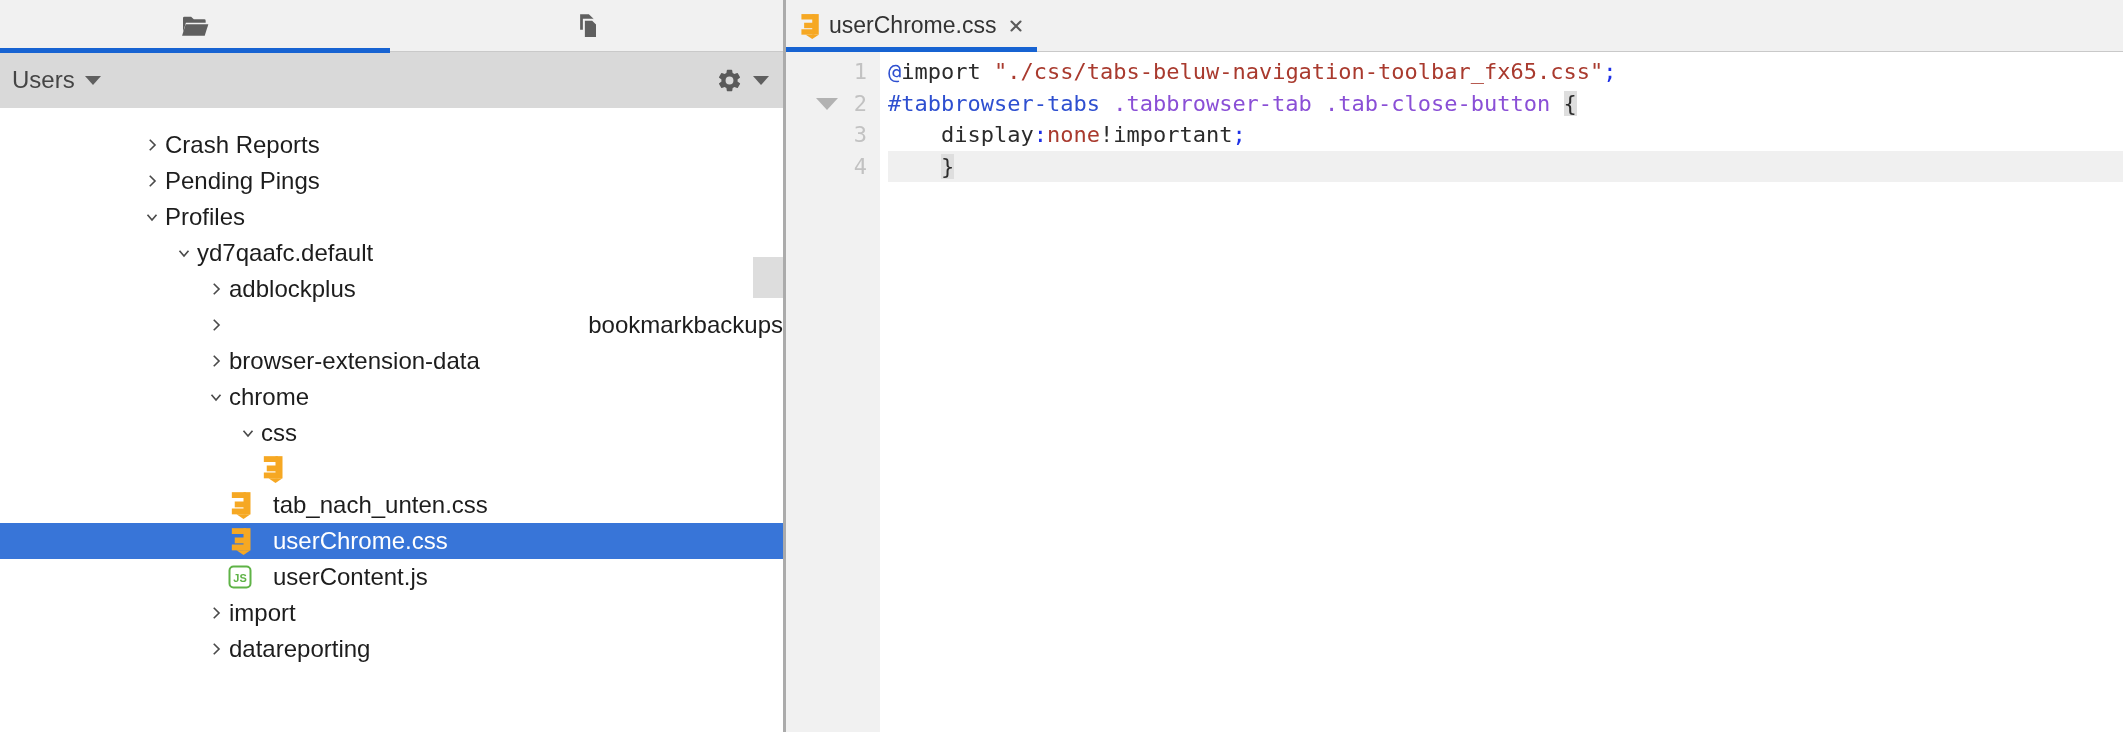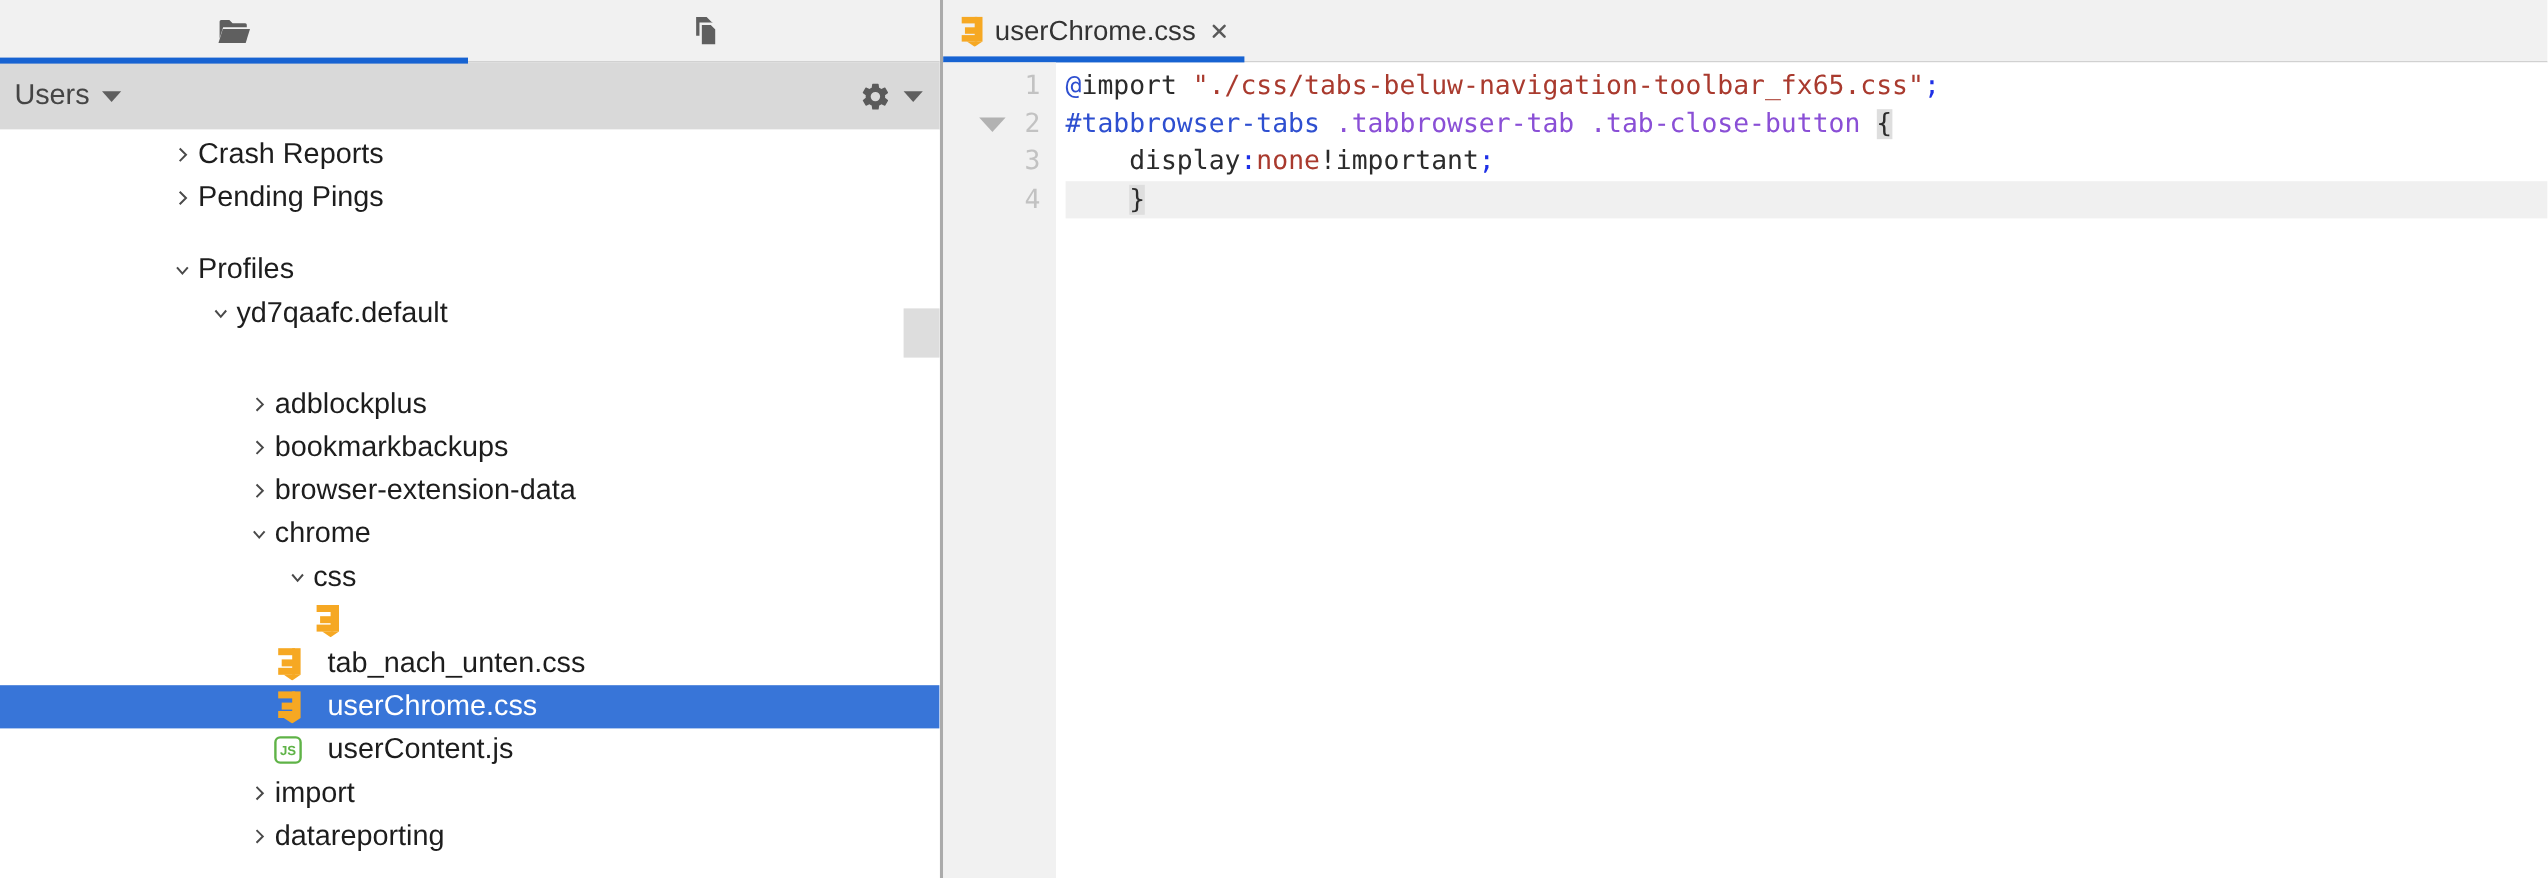--- a/index.html
+++ b/index.html
@@ -15,21 +15,21 @@
   .ptab.t2 { flex:1; }
   .ptab.active::after { content:""; position:absolute; left:0; right:0; bottom:-1px; height:5px; background:var(--accent-blue); }
 
   .toolbar { height:56px; background:#d9d9d9; display:flex; align-items:center; padding:0 14px 0 12px; flex:none; }
   .scope { display:flex; align-items:center; gap:10px; }
   .scope-label { font-size:24px; color:#454545; }
   .caret-down { width:0; height:0; border-left:8px solid transparent; border-right:8px solid transparent; border-top:9px solid #5f5f5f; }
   .toolbar-spacer { flex:1; }
   .tools { display:flex; align-items:center; gap:10px; }
 
-  .tree { flex:1; background:#fff; padding-top:3px; overflow:hidden; }
+  .tree { flex:1; background:#fff; padding-top:19px; overflow:hidden; }
   .trow { height:36px; display:flex; align-items:center; font-size:24px; color:#1d1d1d; white-space:nowrap; }
   .trow .chev { width:22px; flex:none; display:flex; align-items:center; }
   .trow .ficon { width:36px; height:28px; flex:none; margin-right:9px; display:flex; align-items:center; }
   .trow.selected { background:var(--selection-blue); color:#fff; }
   .tree-thumb { position:absolute; left:753px; top:257px; width:30px; height:41px; background:#dddddd; }
 
   .divider { width:3px; height:732px; background:#ababab; flex:none; }
 
   
   .editor { flex:1; display:flex; flex-direction:column; min-width:0; }
@@ -113,45 +113,45 @@
           <span>Crash Reports</span>
         </div>
         <div class="trow" style="padding-left: 143px;">
           <span class="chev">
             <svg width="18" height="18" viewBox="0 0 24 24">
               <polyline points="9,5 16,12 9,19" fill="none" stroke="#4a4a4a" stroke-width="2.2"></polyline>
             </svg>
           </span>
           <span>Pending Pings</span>
         </div>
-        <div class="trow" style="padding-left: 143px; margin-top: 24px;">
+        <div class="trow" style="padding-left: 143px;">
           <span class="chev">
             <svg width="18" height="18" viewBox="0 0 24 24">
               <polyline points="6,9 12,16 18,9" fill="none" stroke="#4a4a4a" stroke-width="2.2"></polyline>
             </svg>
           </span>
           <span>Profiles</span>
         </div>
         <div class="trow" style="padding-left: 175px;">
           <span class="chev">
             <svg width="18" height="18" viewBox="0 0 24 24">
               <polyline points="6,9 12,16 18,9" fill="none" stroke="#4a4a4a" stroke-width="2.2"></polyline>
             </svg>
           </span>
           <span>yd7qaafc.default</span>
         </div>
-        <div class="trow" style="padding-left: 207px; margin-top: 40px;">
+        <div class="trow" style="padding-left: 207px;">
           <span class="chev">
             <svg width="18" height="18" viewBox="0 0 24 24">
               <polyline points="9,5 16,12 9,19" fill="none" stroke="#4a4a4a" stroke-width="2.2"></polyline>
             </svg>
           </span>
           <span>adblockplus</span>
         </div>
-        <div class="trow" style="padding-left: 207px;">
+        <div class="trow" style="padding-left: 207px; justify-content: space-between;">
           <span class="chev">
             <svg width="18" height="18" viewBox="0 0 24 24">
               <polyline points="9,5 16,12 9,19" fill="none" stroke="#4a4a4a" stroke-width="2.2"></polyline>
             </svg>
           </span>
           <span>bookmarkbackups</span>
         </div>
         <div class="trow" style="padding-left: 207px;">
           <span class="chev">
             <svg width="18" height="18" viewBox="0 0 24 24">

